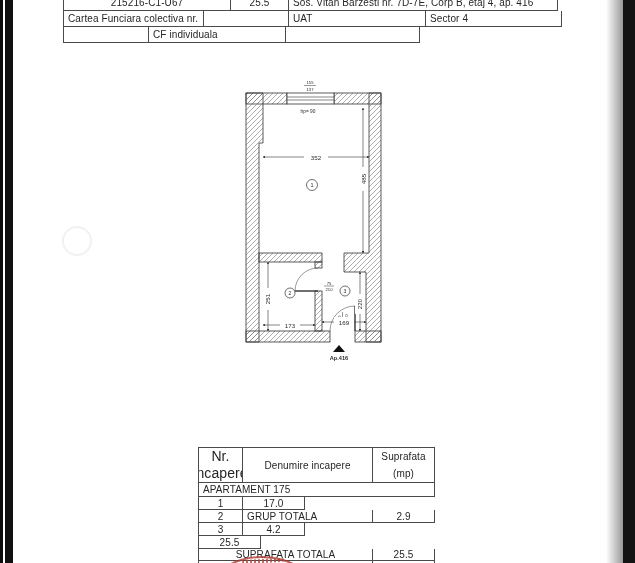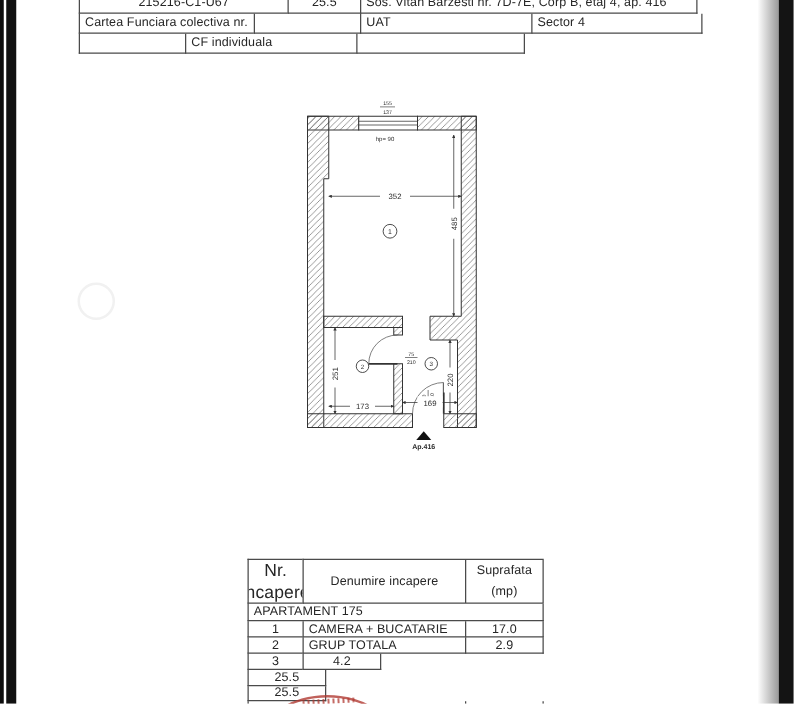--- a/index.html
+++ b/index.html
@@ -150,36 +150,36 @@
 incapere</div>
     <div class="cell top ctr" style="width:130px">Denumire incapere</div>
     <div class="cell top ctr prewrap last" style="width:63px;line-height:1.7;font-size:10px">Suprafata
 (mp)</div>
   </div>
   <div class="row" style="left:198px;top:483px;height:14px">
     <div class="cell pad last" style="width:237px">APARTAMENT 175</div>
   </div>
   <div class="row" style="left:198px;top:497px;height:13px">
     <div class="cell ctr" style="width:44px">1</div>
-    <div class="cell pad" style="width:130px">CAMERA + BUCATARIE</div>
     <div class="cell ctr last" style="width:63px">17.0</div>
   </div>
   <div class="row" style="left:198px;top:510px;height:13px">
     <div class="cell ctr" style="width:44px">2</div>
     <div class="cell pad" style="width:130px">GRUP TOTALA</div>
     <div class="cell ctr last" style="width:63px">2.9</div>
   </div>
   <div class="row" style="left:198px;top:523px;height:13px">
     <div class="cell ctr" style="width:44px">3</div>
     <div class="cell ctr last" style="width:63px">4.2</div>
   </div>
   <div class="row" style="left:198px;top:536px;height:13px">
     <div class="cell ctr last" style="width:63px">25.5</div>
   </div>
   <div class="row" style="left:198px;top:549px;height:12px">
+    <div class="cell ctr" style="width:174px">SUPRAFATA TOTALA</div>
     <div class="cell ctr last" style="width:63px">25.5</div>
   </div>
 
   <div class="row" style="left:198px;top:561px;height:2px">
     <div style="width:174px;border-left:1px solid #4a4a4a;box-sizing:border-box"></div>
     <div style="width:63px;border-left:1px solid #4a4a4a;border-right:1px solid #4a4a4a;box-sizing:border-box"></div>
   </div>
 </div>
 
 <div class="stamp" style="left:208px;top:556px;width:104px;height:70px"></div>

